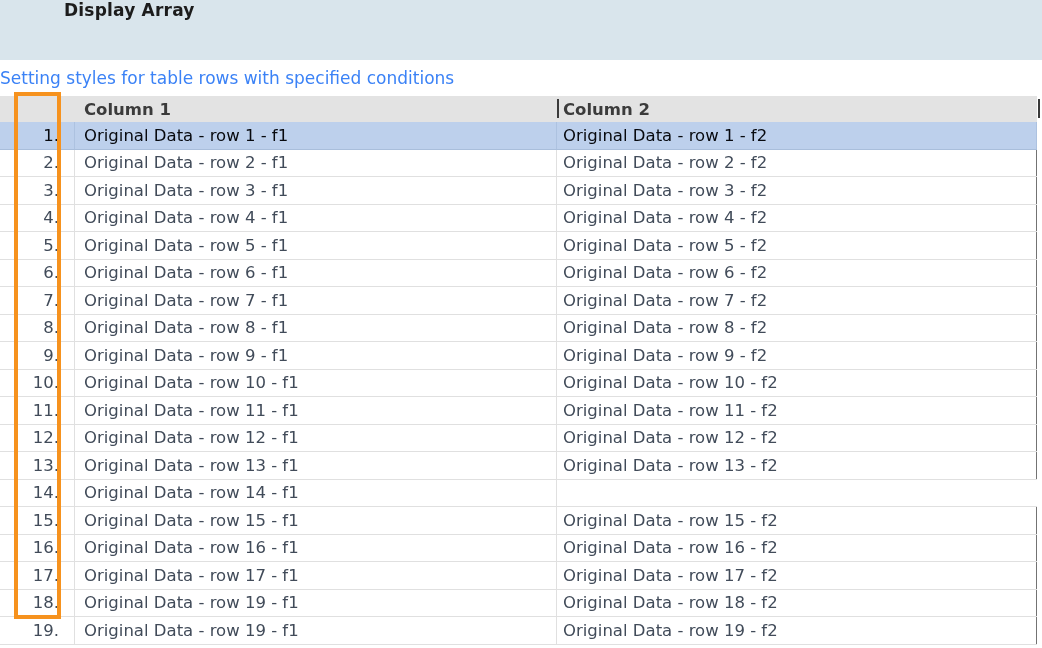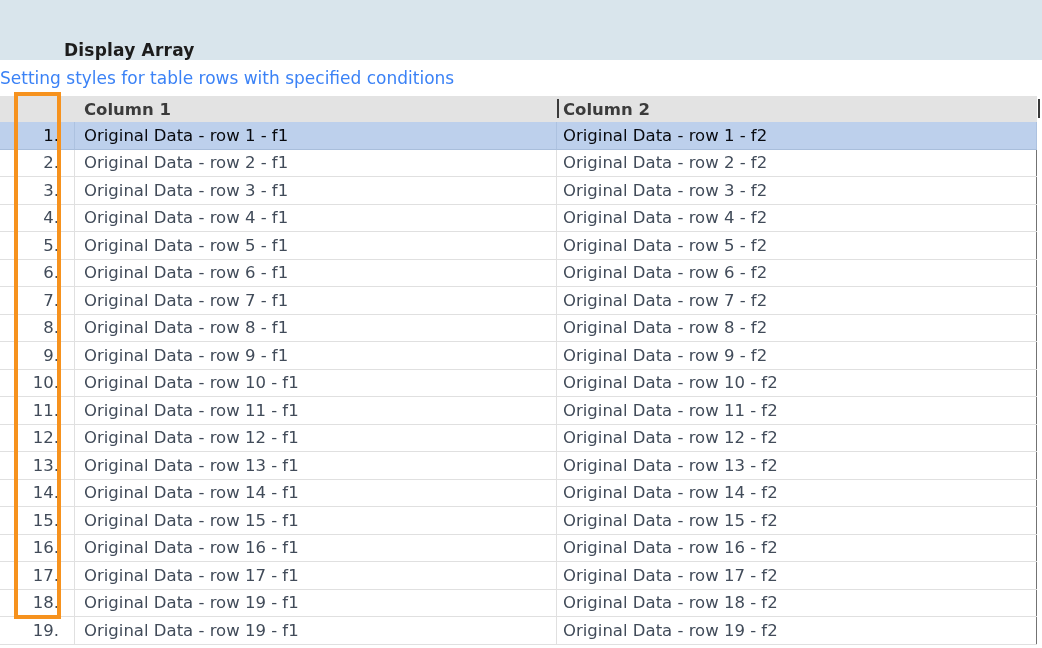--- a/index.html
+++ b/index.html
@@ -1,20 +1,20 @@
 <!DOCTYPE html>
 <html><head>
 <meta charset="utf-8">
 <style>
   * { box-sizing: border-box; margin: 0; padding: 0; }
   html,body { width: 1042px; height: 648px; overflow: hidden; background: #ffffff;
               font-family: "DejaVu Sans", "Liberation Sans", sans-serif; }
 
   .banner { width: 1042px; height: 60px; background: #d9e5ec;
-            display: flex; align-items: flex-end; }
+            display: flex; align-items: flex-start; }
   .banner-title { padding-left: 64px; font-size: 17px; font-weight: 700; color: #1c1c1c; letter-spacing: .2px; }
 
   .subtitle { width: 1042px; height: 36px; display: flex; align-items: center;
               font-size: 17px; color: #3b82f6; padding-left: 0; }
 
   .grid { position: relative; width: 1042px; }
 
   .grid-header { position: relative; width: 1037px; height: 26px; background: #e3e3e3;
                  display: flex; align-items: center; }
   .grid-header .cell { font-size: 16.5px; font-weight: 700; color: #3b3b3b; height: 100%;
@@ -139,21 +139,20 @@
 
   <div class="row">
     <div class="cell num-col">13.</div>
     <div class="cell col1">Original Data - row 13 - f1</div>
     <div class="cell col2">Original Data - row 13 - f2</div>
   </div>
 
   <div class="row">
     <div class="cell num-col">14.</div>
     <div class="cell col1">Original Data - row 14 - f1</div>
-    <div class="cell col2">Original Data - row 14 - f2</div>
   </div>
 
   <div class="row">
     <div class="cell num-col">15.</div>
     <div class="cell col1">Original Data - row 15 - f1</div>
     <div class="cell col2">Original Data - row 15 - f2</div>
   </div>
 
   <div class="row">
     <div class="cell num-col">16.</div>

